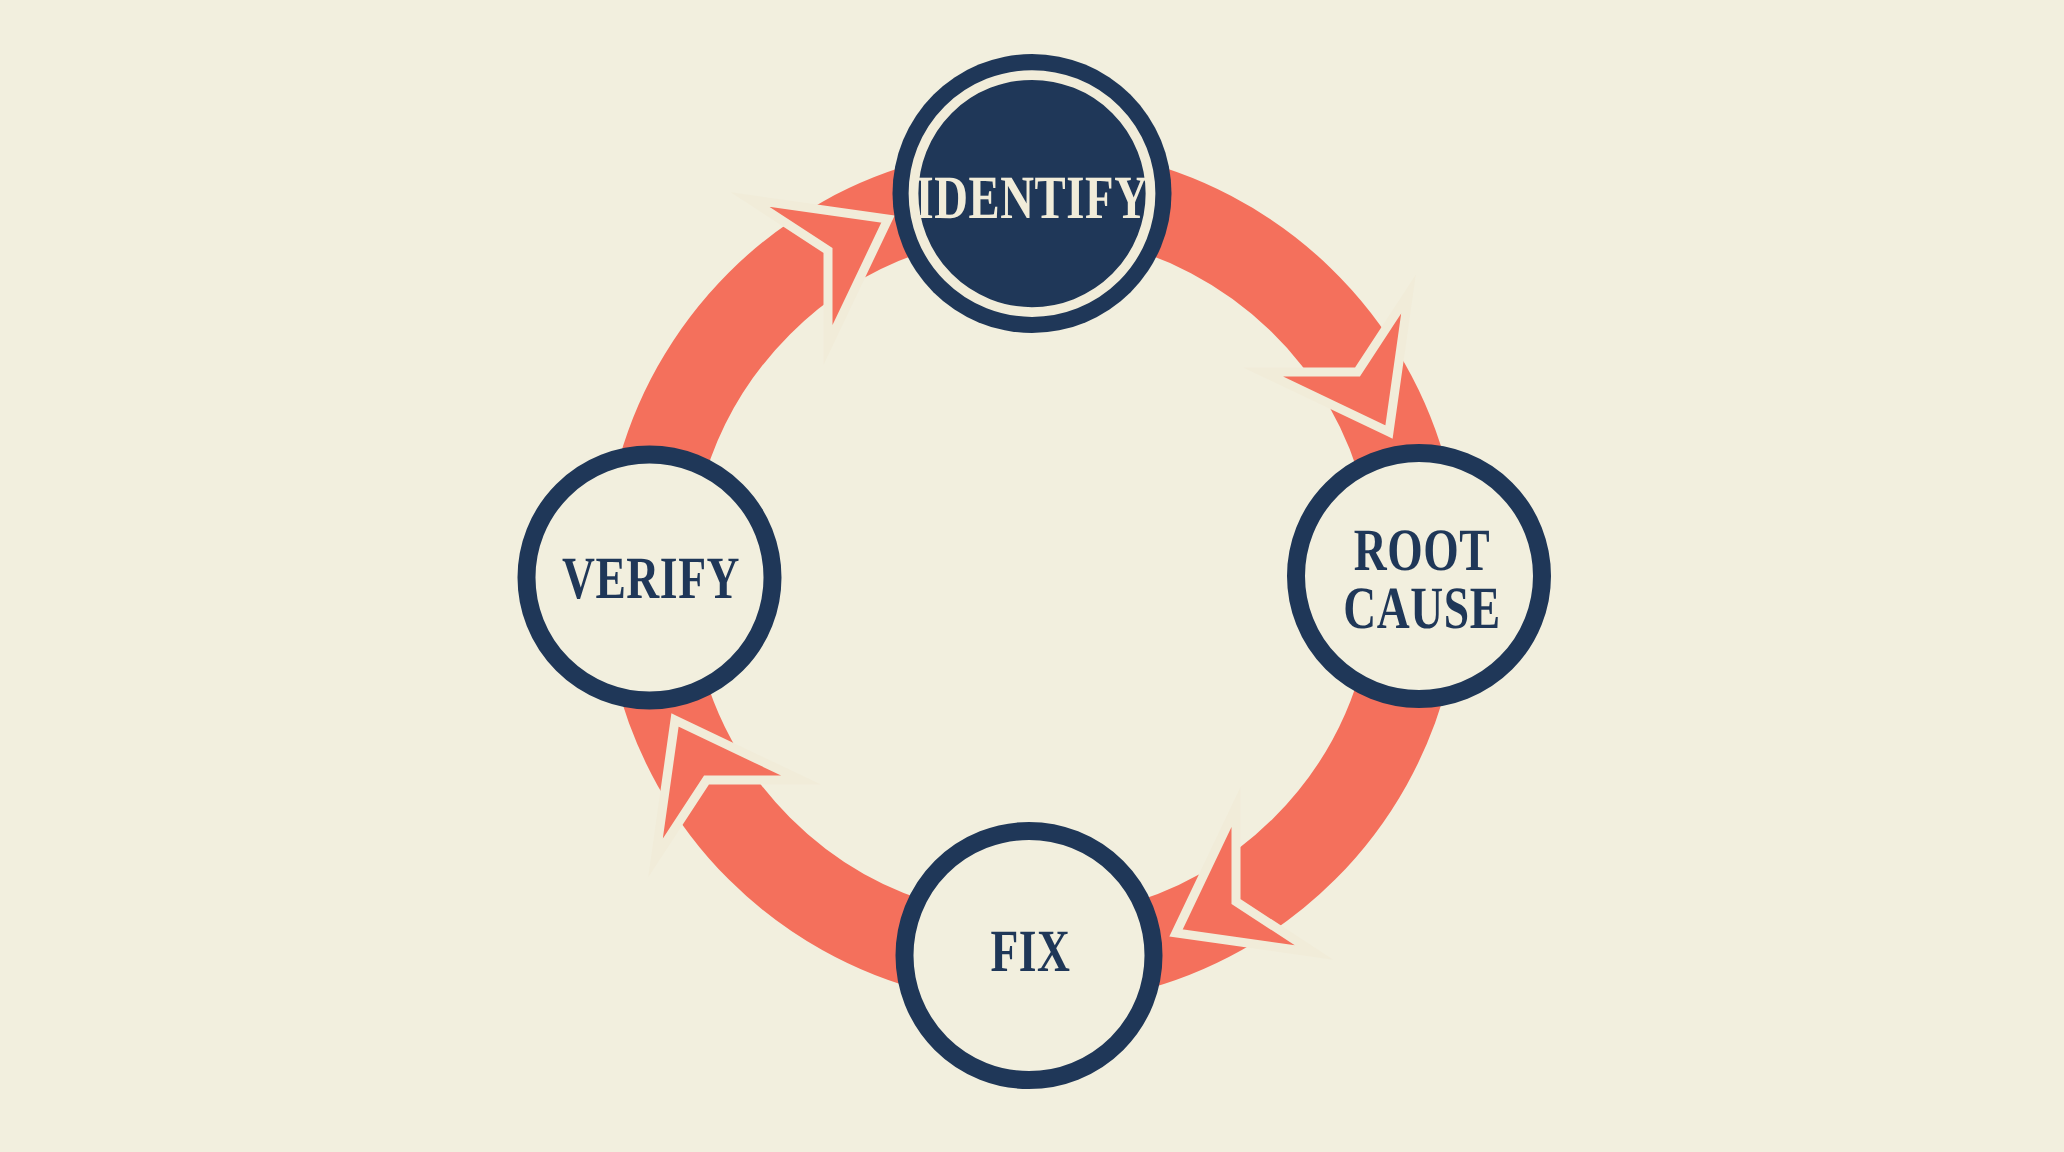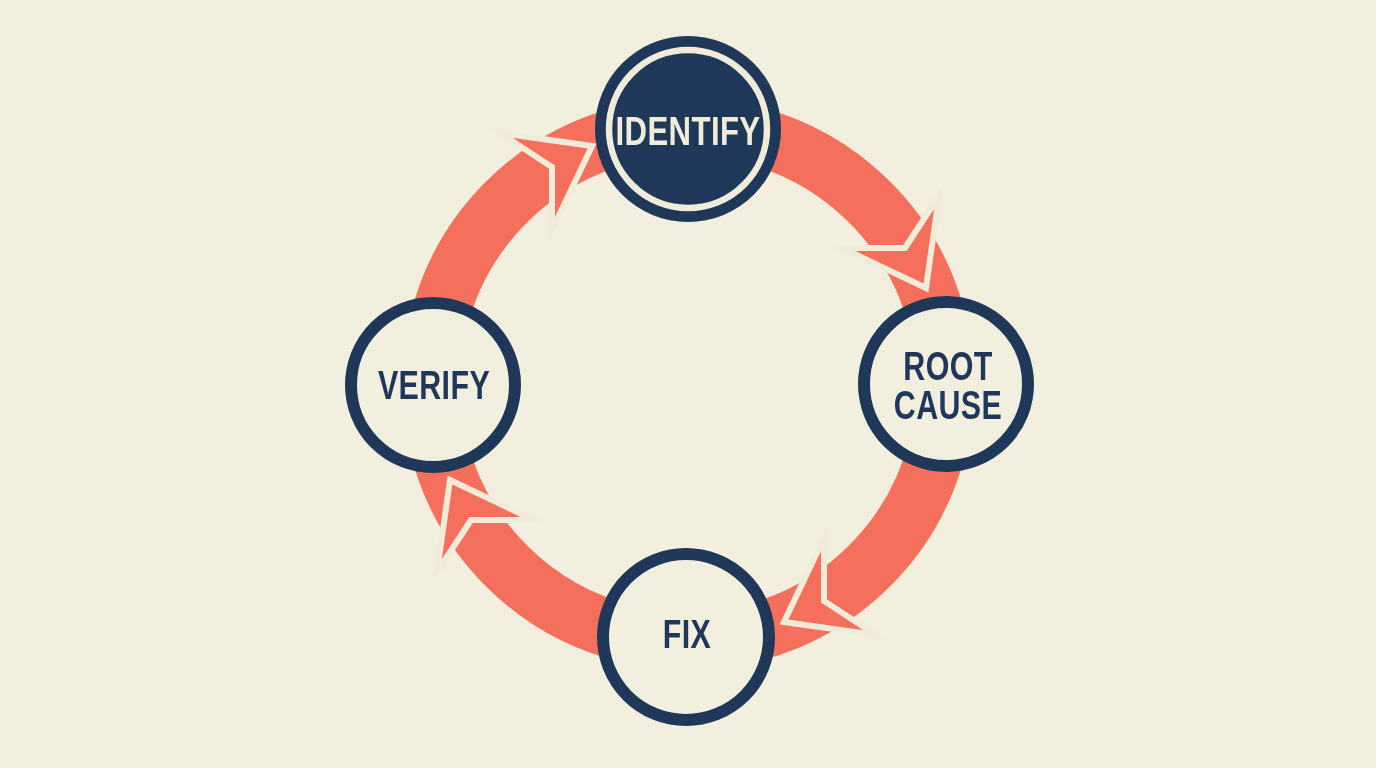--- a/index.html
+++ b/index.html
@@ -9,20 +9,21 @@
     --navy:#1f3758;
     --cream:#f1ecd9;
   }
   *{margin:0;padding:0;box-sizing:border-box;}
   html,body{width:1376px;height:768px;overflow:hidden;}
   body{background:var(--bg);font-family:"Liberation Sans",sans-serif;}
   .stage{
     position:relative;
     width:1376px;height:768px;
     background:var(--bg);
+    font-family:Liberation Serif, serif;
   }
   .stage svg{position:absolute;left:0;top:0;}
   .arc{
     fill:none;
     stroke:var(--salmon);
     stroke-width:58;
   }
   .head{
     fill:var(--salmon);
     stroke:var(--cream);

